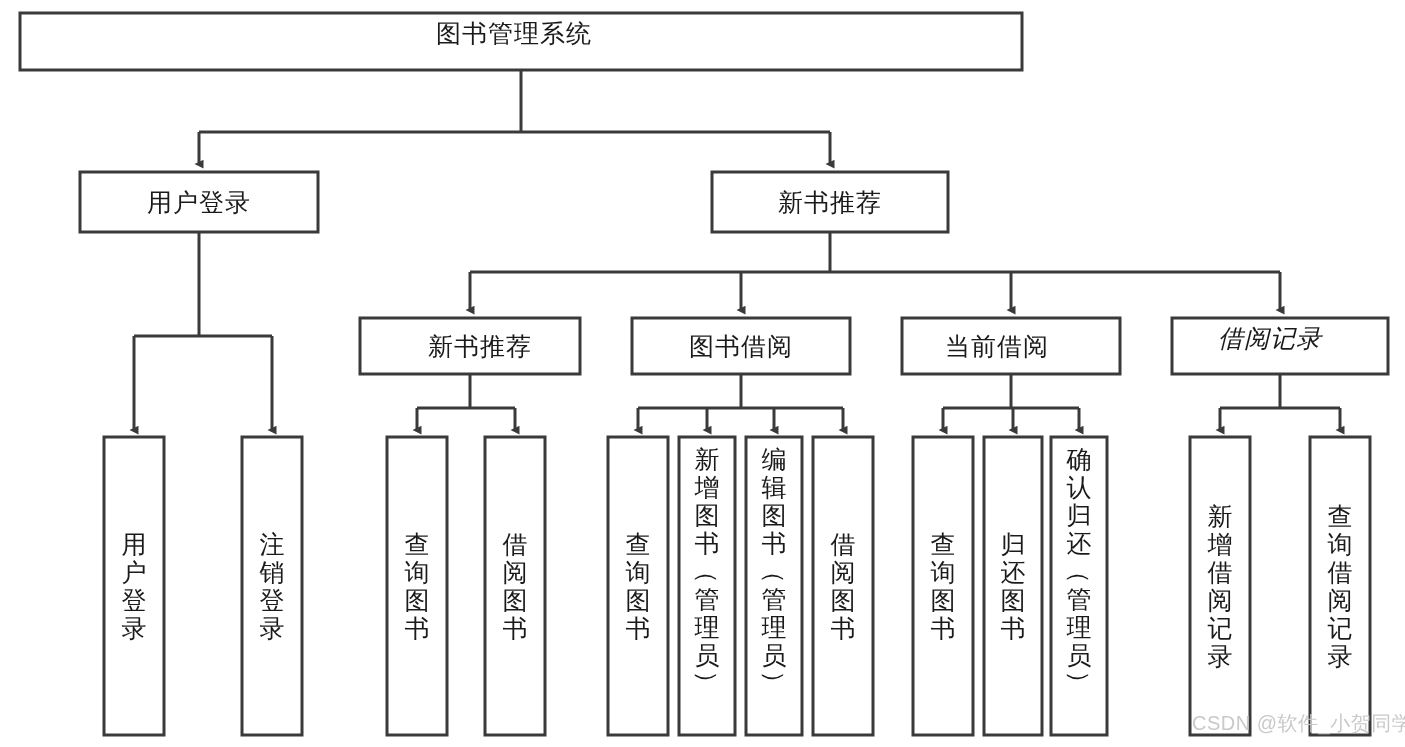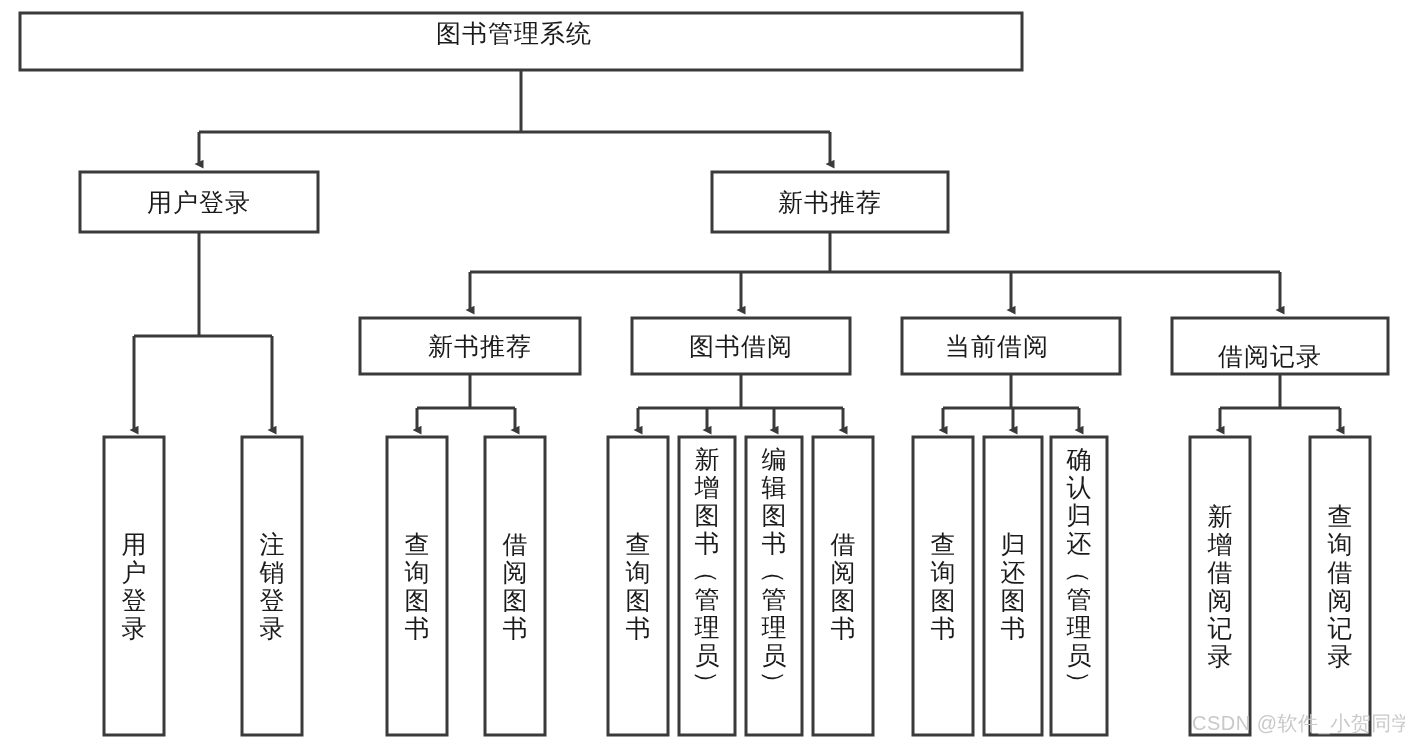--- a/index.html
+++ b/index.html
@@ -162,21 +162,21 @@
   </svg>
 
   <div class="node-label-h" style="left:13px; top:13px; width:1002px; height:40px;border-radius:12px;">图书管理系统</div>
 
   <div class="node-label-h" style="left:80px; top:172px; width:238px; height:60px;">用户登录</div>
   <div class="node-label-h" style="left:712px; top:172px; width:236px; height:60px;">新书推荐</div>
 
   <div class="node-label-h" style="left:360px; top:318px; width:240px; height:56px;">新书推荐</div>
   <div class="node-label-h" style="left:632px; top:318px; width:218px; height:56px;">图书借阅</div>
   <div class="node-label-h" style="left:902px; top:318px; width:190px; height:56px;">当前借阅</div>
-  <div class="node-label-h" style="left:1172px; top:328px; width:196px; height:56px;">借阅记录</div>
+  <div class="node-label-h" style="left:1172px; top:310px; width:196px; height:56px;font-style:italic;">借阅记录</div>
 
   <div class="node-label-v" style="left:104px; top:437px; width:60px; height:298px;">
       <span class="vchar">用</span>
       <span class="vchar">户</span>
       <span class="vchar">登</span>
       <span class="vchar">录</span>
     </div>
   <div class="node-label-v" style="left:242px; top:437px; width:60px; height:298px;">
       <span class="vchar">注</span>
       <span class="vchar">销</span>

